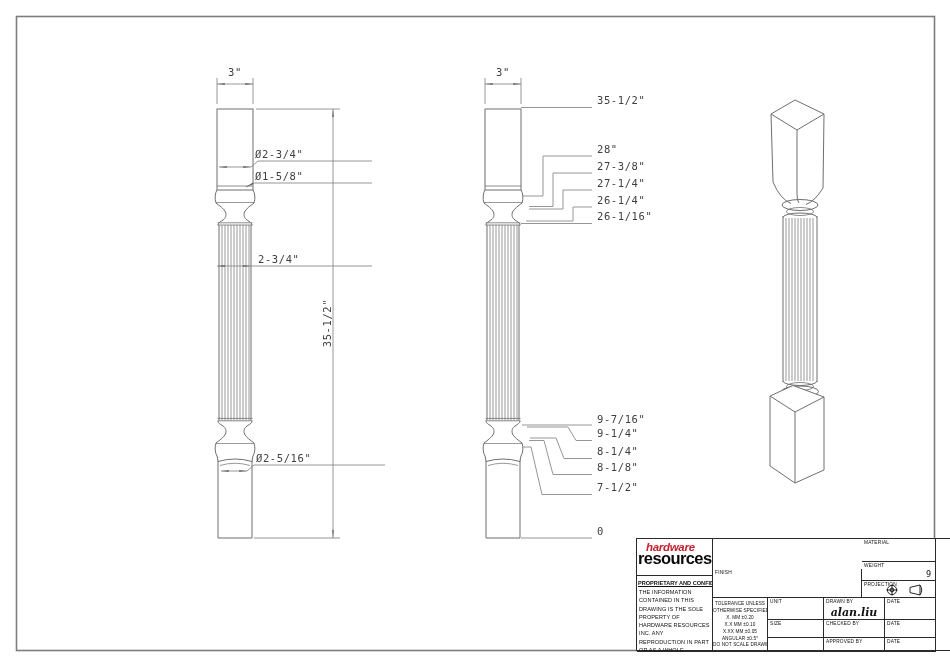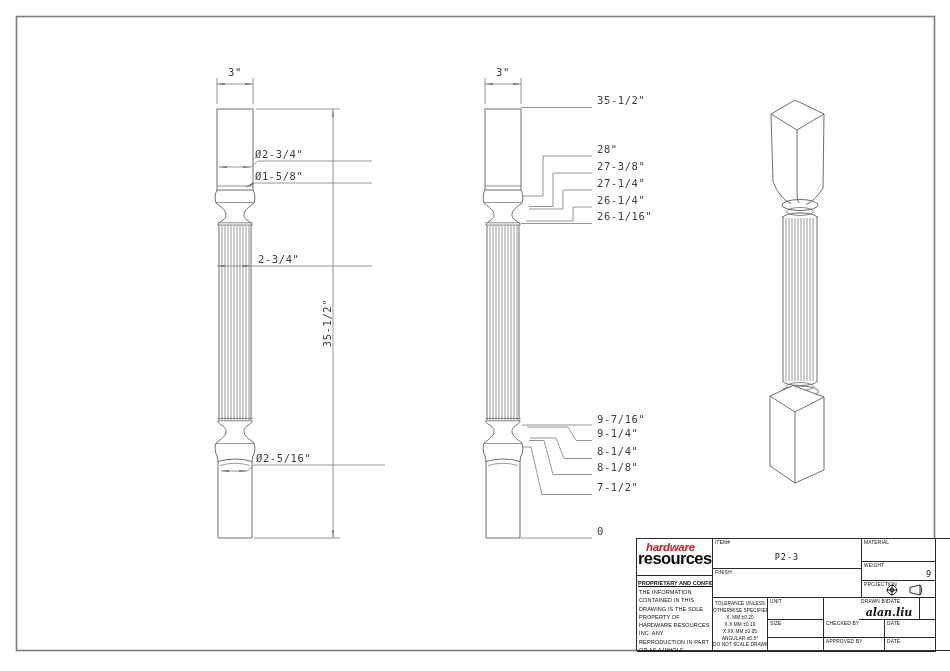--- a/index.html
+++ b/index.html
@@ -166,24 +166,20 @@
     <div class="tb-cell" style="left:0;top:0;width:76px;height:37px;">
       <span class="logo-hw" style="color:#c4202e;">hardware</span>
       <span class="logo-rs">resources</span>
     </div>
 
     <div class="tb-cell" style="left:0;top:37px;width:76px;height:76px;">
       <span class="prop-head">PROPRIETARY AND CONFIDENTIAL</span>
       <span class="prop-body">THE INFORMATION CONTAINED IN THIS DRAWING IS THE SOLE PROPERTY OF HARDWARE RESOURCES INC.  ANY REPRODUCTION IN PART OR AS A WHOLE  WITHOUT THE WRITTEN PERMISSION OF HARDWARE RESOURCES INC. IS PROHIBITED</span>
     </div>
 
-    <div class="tb-cell" style="left:76px;top:0;width:149px;height:30px;">
-      <span class="tb-label">ITEM#</span>
-      <span class="item-val">P2-3</span>
-    </div>
 
     <div class="tb-cell" style="left:76px;top:30px;width:149px;height:29px;">
       <span class="tb-label">FINISH</span>
     </div>
 
     <div class="tb-cell" style="left:225px;top:0;width:74px;height:23px;">
       <span class="tb-label">MATERIAL</span>
     </div>
 
     <div class="tb-cell" style="left:225px;top:23px;width:74px;height:19px;">
@@ -217,21 +213,21 @@
     </div>
 
     <div class="tb-cell" style="left:131px;top:59px;width:56px;height:22px;">
       <span class="tb-label">UNIT</span>
     </div>
     <div class="tb-cell" style="left:131px;top:81px;width:56px;height:18px;">
       <span class="tb-label">SIZE</span>
     </div>
     <div class="tb-cell" style="left:131px;top:99px;width:56px;height:14px;"></div>
 
-    <div class="tb-cell" style="left:187px;top:59px;width:61px;height:22px;margin-left:35px;">
+    <div class="tb-cell" style="left:187px;top:59px;width:61px;height:22px;">
       <span class="tb-label">DRAWN BY</span>
       <span class="script">alan.liu</span>
     </div>
     <div class="tb-cell" style="left:187px;top:81px;width:61px;height:18px;">
       <span class="tb-label">CHECKED BY</span>
     </div>
     <div class="tb-cell" style="left:187px;top:99px;width:61px;height:14px;">
       <span class="tb-label">APPROVED BY</span>
     </div>
 

